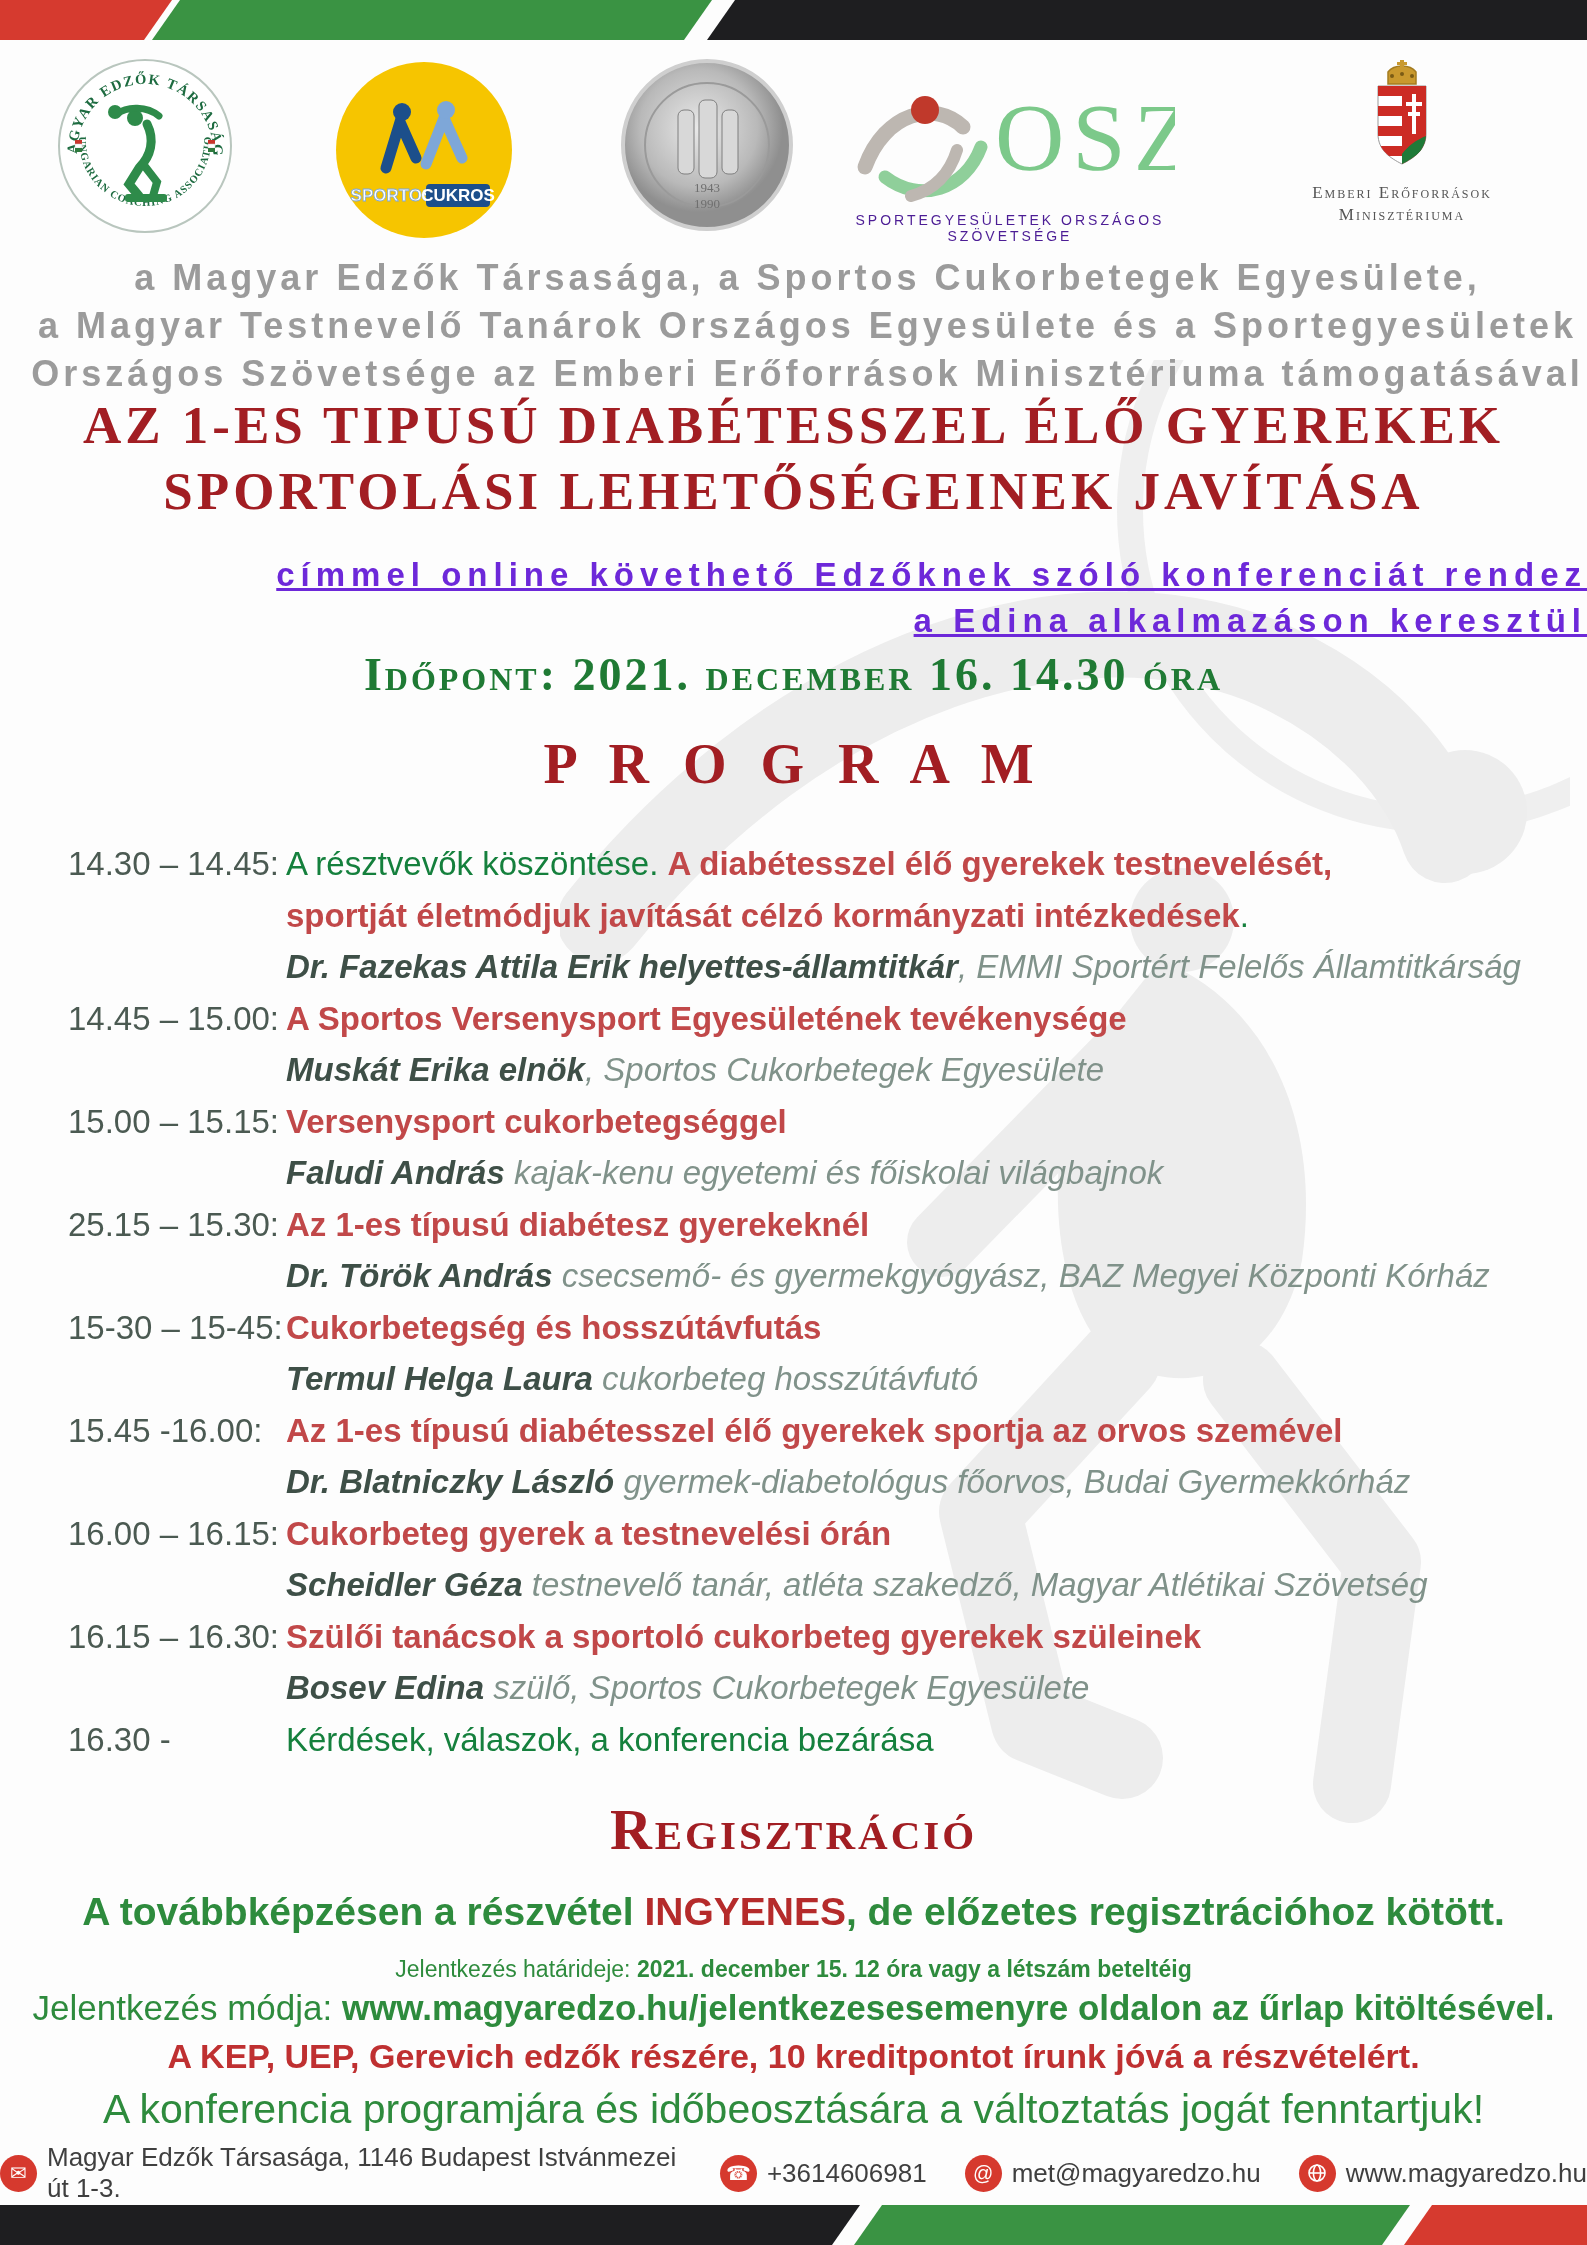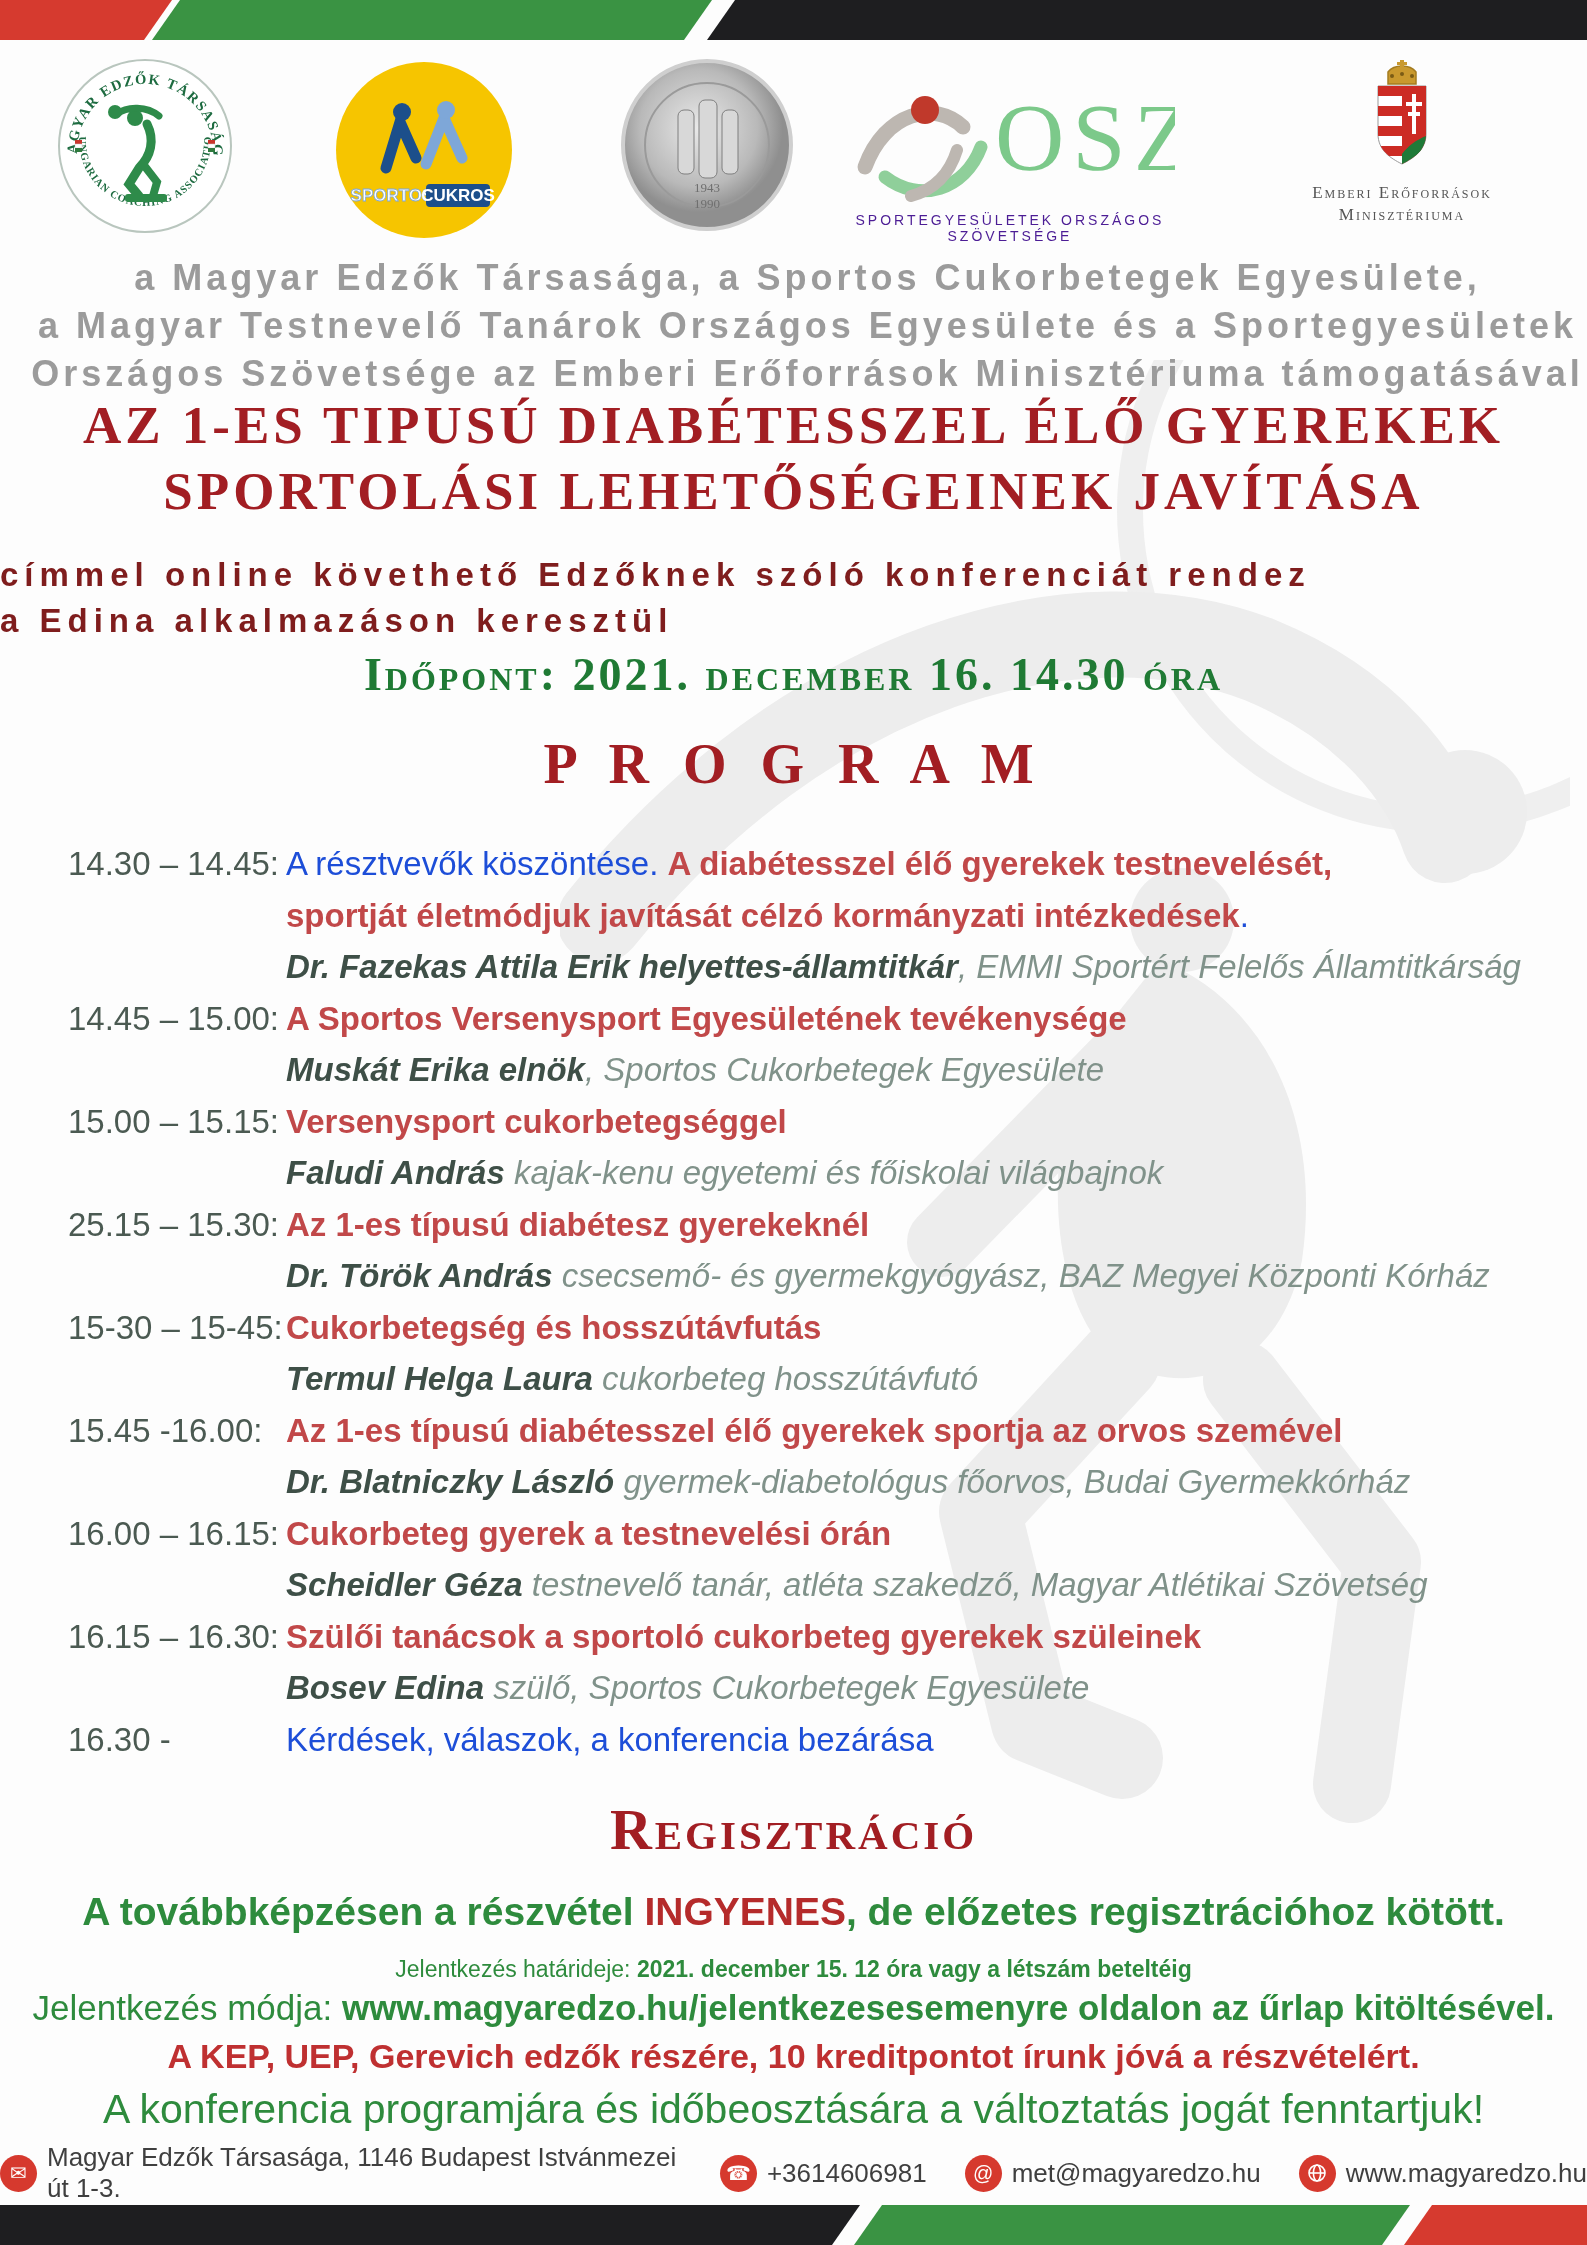--- a/index.html
+++ b/index.html
@@ -16,34 +16,34 @@
   .logo-caption{font-family:"Liberation Serif",serif;color:#555;text-align:center;
                 letter-spacing:2px;font-size:17px;line-height:22px;font-variant:small-caps;}
   .osz-caption{font-size:14px;color:#4c1d95;letter-spacing:3px;text-align:center;margin-top:6px;
                font-family:Liberation Sans, sans-serif;}
   
   .intro{position:absolute;top:254px;left:0;width:100%;text-align:center;z-index:1;
          color:#9b9b9b;font-size:36px;font-weight:bold;letter-spacing:4px;line-height:48px;padding-left:14px;}
   .title{position:absolute;top:392px;left:0;width:100%;text-align:center;z-index:1;
          font-family:"Liberation Serif",serif;font-weight:bold;color:#a21e23;
          font-size:53px;letter-spacing:4px;line-height:66px;}
-  .subtitle{position:absolute;top:552px;left:0;width:100%;text-align:left;z-index:1;
-            color:#7f1d1d;font-size:33px;font-weight:bold;letter-spacing:6px;line-height:46px;}
+  .subtitle{position:absolute;top:552px;left:0;width:100%;text-align:right;z-index:1;
+            color:#6d28d9;font-size:33px;font-weight:bold;letter-spacing:6px;line-height:46px;text-decoration:underline;}
   .datetime{position:absolute;top:648px;left:0;width:100%;text-align:center;z-index:1;
             font-family:"Liberation Serif",serif;font-variant:small-caps;font-weight:bold;
             color:#1f7a34;font-size:46px;letter-spacing:3px;}
   .program-heading{position:absolute;top:732px;left:0;width:100%;text-align:center;z-index:1;
             font-family:"Liberation Serif",serif;font-weight:bold;color:#a21e23;
             font-size:56px;letter-spacing:10px;}
   
   .program{position:absolute;top:838px;left:68px;right:28px;z-index:1;font-size:33px;line-height:51.5px;}
   .prow{display:flex;}
   .ptime{flex:0 0 218px;color:#4b5a52;}
   .ptext{flex:1;}
-  .plain{color:#1d4ed8;}
+  .plain{color:#15803d;}
   .topic{color:#c14849;font-weight:bold;}
   .speaker{color:#3e4f47;font-weight:bold;font-style:italic;}
   .aff{color:#80928a;font-style:italic;}
   
   .reg-heading{position:absolute;top:1796px;left:0;width:100%;text-align:center;z-index:1;
             font-family:"Liberation Serif",serif;font-variant:small-caps;font-weight:bold;
             color:#a21e23;font-size:58px;letter-spacing:3px;}
   .reg{position:absolute;top:1890px;left:0;width:100%;text-align:center;z-index:1;}
   .reg-l1{font-size:39px;font-weight:bold;color:#2e8b3d;margin-bottom:22px;}
   .reg-l1 .hot{color:#b52b2b;}

